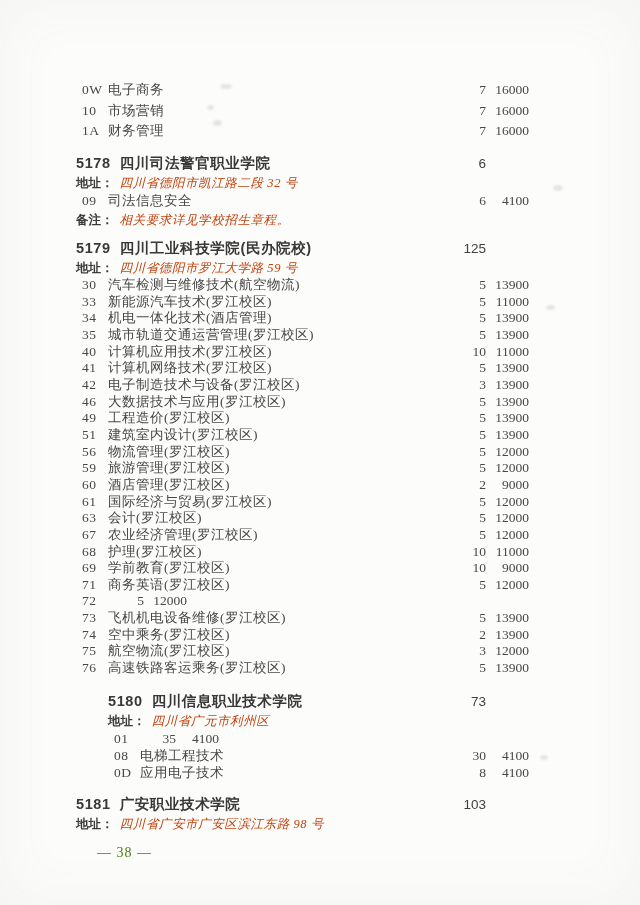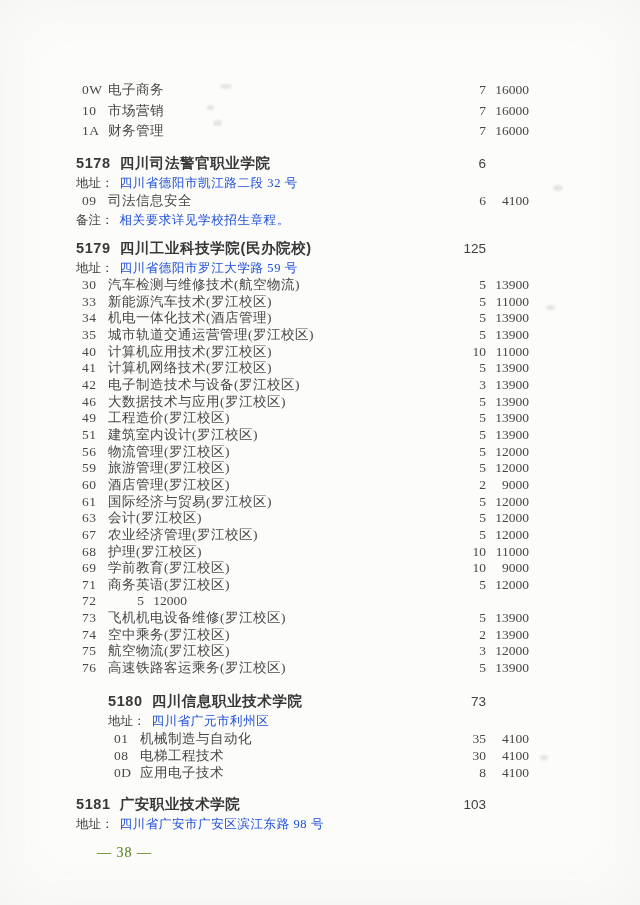--- a/index.html
+++ b/index.html
@@ -50,29 +50,30 @@
     letter-spacing: 0;
   }
   .fee-spacer { width: 43px; flex: 0 0 auto; }
   
   .addr-line, .note-line {
     font-size: 12.5px;
     color: #4e4e4e;
   }
   .addr-label, .note-label {
     font-family: "Liberation Sans", "DejaVu Sans", sans-serif;
-    font-weight: normal;
+    font-weight: bold;
     font-style: normal;
     font-size: 12.5px;
     color: #3c3c3c;
     margin-right: 6px;
   }
   .addr-value, .note-value {
+    font-style: italic;
     letter-spacing: 0.6px;
-    color: #1d4ed8;
+    color: #c2410c;
   }
   
   .section-0 .prog-row { line-height: 20.5px; }
   .section-1 { margin-top: 11px; }
   .section-1 .prog-row, .section-1 .addr-line, .section-1 .note-line { line-height: 18.5px; }
   .section-2 { margin-top: 9px; }
   .section-2 .addr-line { line-height: 18px; }
   .section-2 .prog-row { line-height: 16.65px; }
   .section-3 { margin-top: 14px; margin-left: 32px; }
   .section-3 .addr-line { line-height: 18px; }
@@ -314,21 +315,20 @@
       <span class="school-name">四川信息职业技术学院</span>
       <span class="school-total">73</span>
       <span class="fee-spacer"></span>
     </div>
     <div class="addr-line">
       <span class="addr-label">地址：</span><span class="addr-value">四川省广元市利州区</span>
     </div>
     <div class="prog-list">
         <div class="prog-row">
     <span class="prog-code">01</span>
-    <span class="prog-name">机械制造与自动化</span>
     <span class="prog-quota">35</span>
     <span class="prog-fee">4100</span>
   </div>
         <div class="prog-row">
     <span class="prog-code">08</span>
     <span class="prog-name">电梯工程技术</span>
     <span class="prog-quota">30</span>
     <span class="prog-fee">4100</span>
   </div>
         <div class="prog-row">

